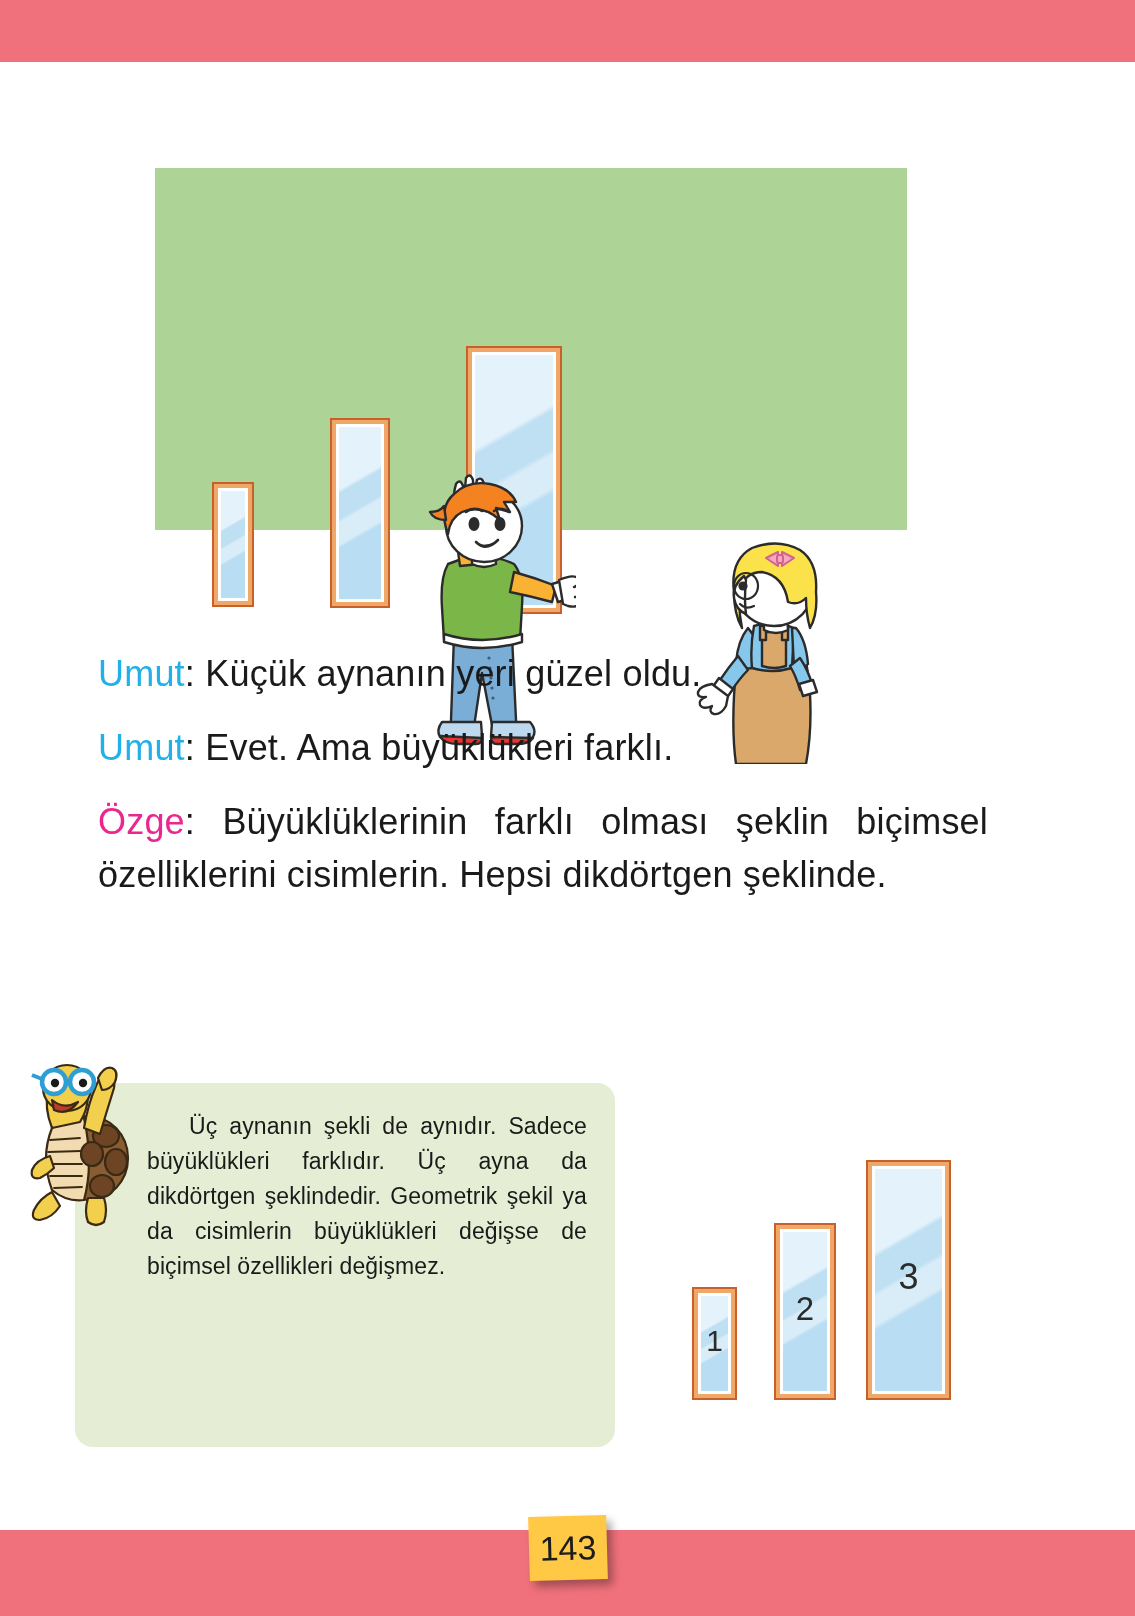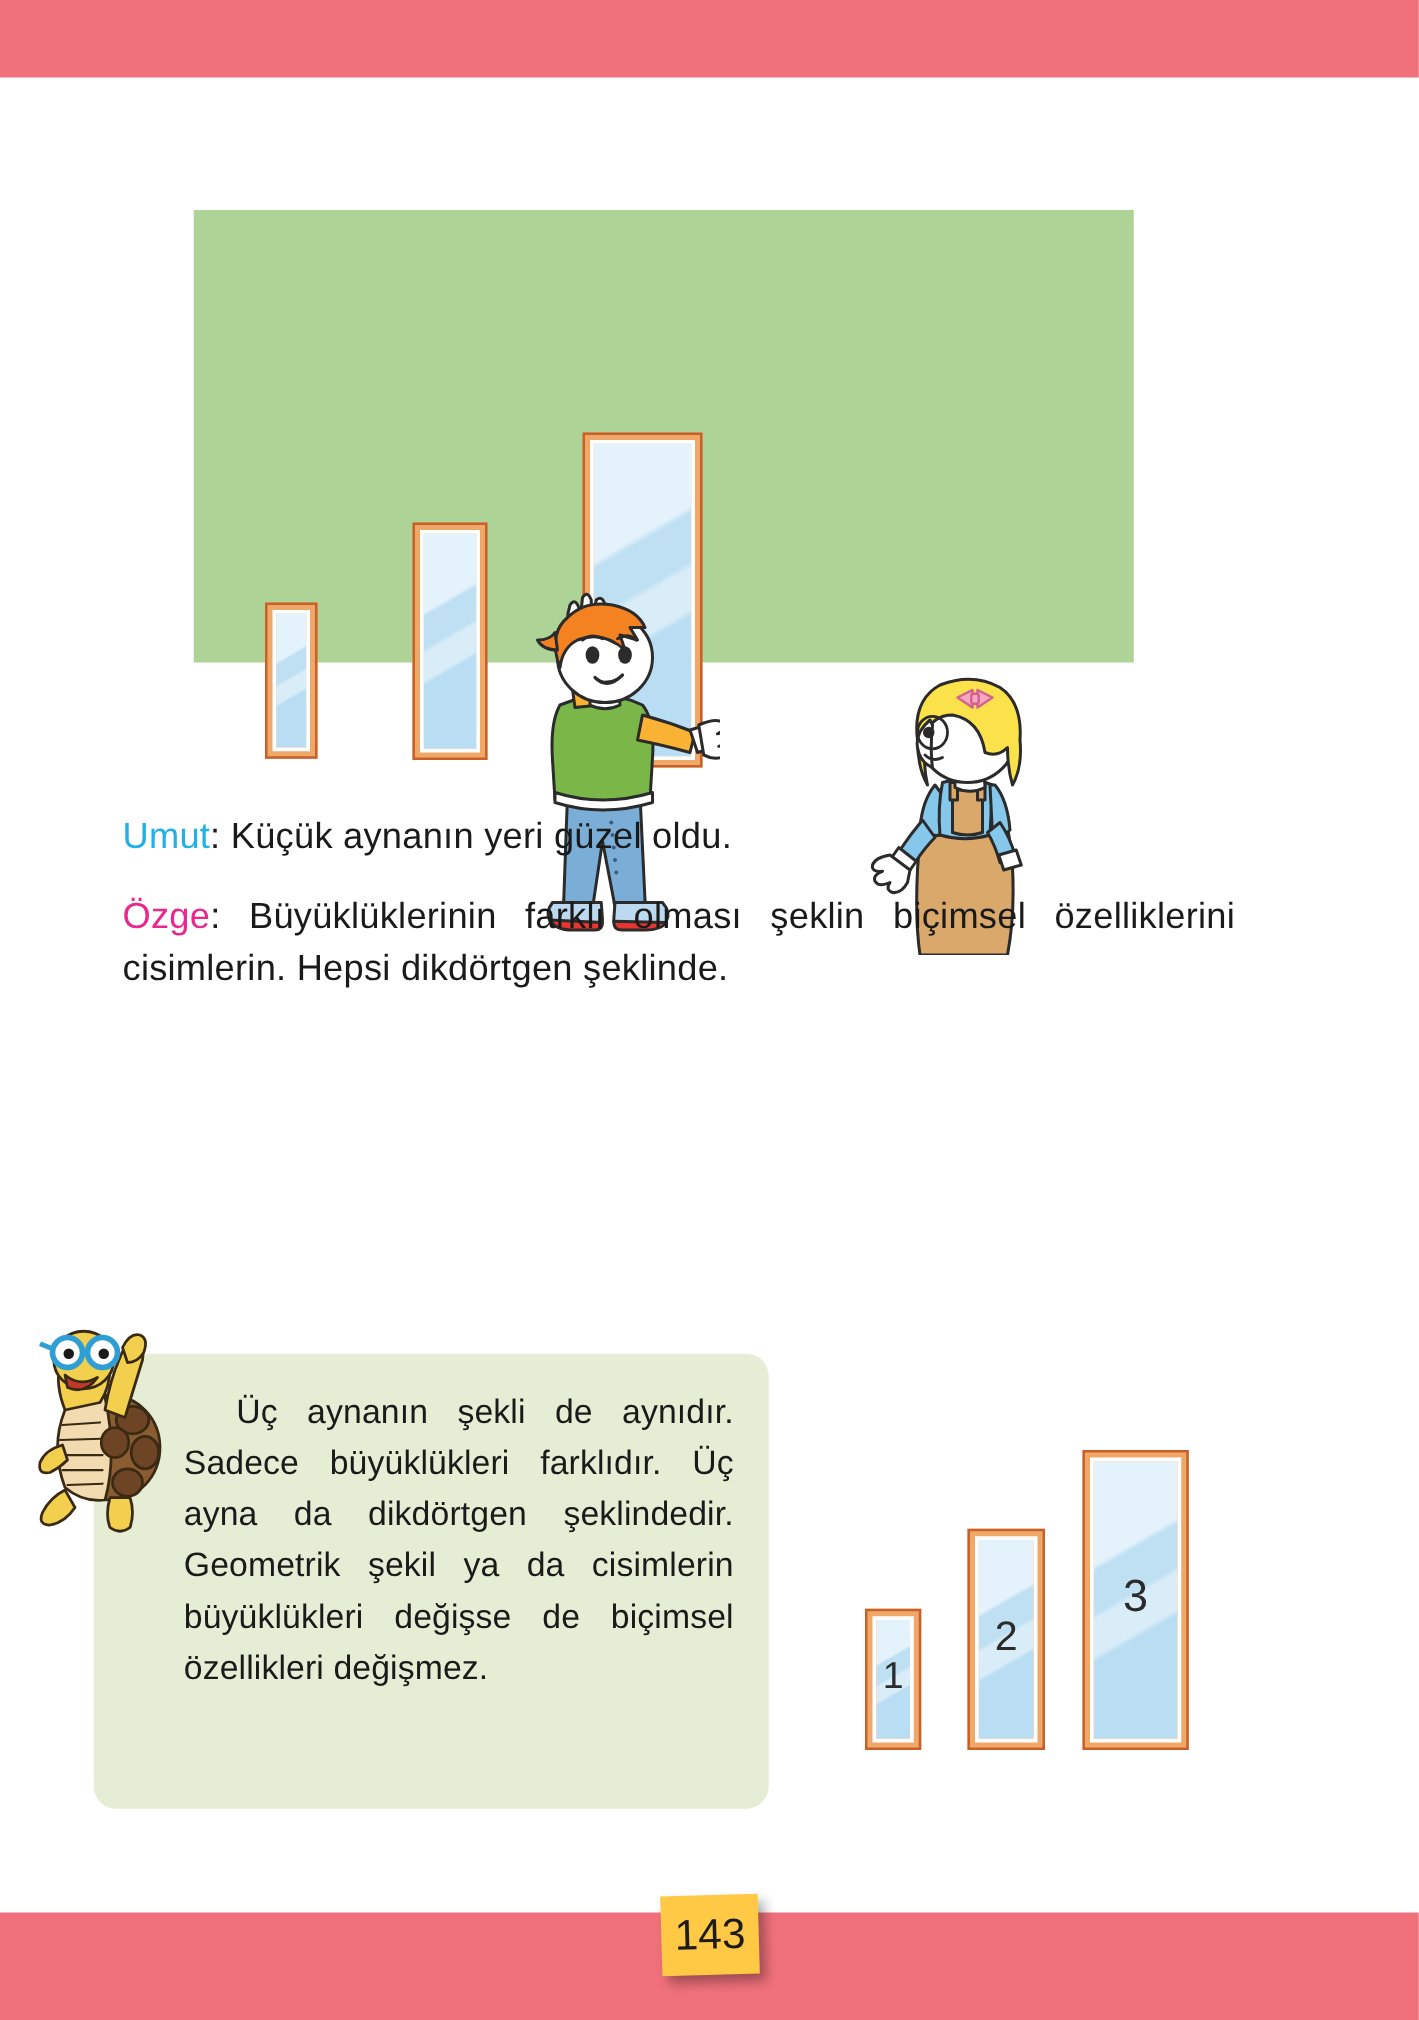--- a/index.html
+++ b/index.html
@@ -76,21 +76,21 @@
   .boy { position: absolute; left: 396px; top: 318px; width: 180px; height: 290px; }
   .girl { position: absolute; left: 688px; top: 386px; width: 170px; height: 228px; }
 
   
   .dialogue {
     position: absolute;
     left: 98px; top: 648px;
     width: 890px;
   }
   .speech-line {
-    font-size: 29px;
+    font-size: 36px;
     line-height: 1.45;
     color: #1a1a1a;
     margin: 0 0 22px 0;
     text-align: justify;
     letter-spacing: 0.2px;
   }
   .speech-line:last-child { margin-bottom: 0; }
   .spk { font-weight: 400; }
   .spk-umut { color: #22b0e8; }
   .spk-ozge { color: #ec268f; }
@@ -100,21 +100,21 @@
     position: absolute;
     left: 75px; top: 1083px;
     width: 540px; height: 364px;
     background: #e5eed4;
     border-radius: 18px;
     box-sizing: border-box;
     padding: 26px 28px 20px 72px;
   }
   .infobox p {
     margin: 0;
-    font-size: 27px;
+    font-size: 23px;
     line-height: 1.52;
     color: #1a1a1a;
     text-align: justify;
     text-indent: 42px;
     letter-spacing: 0.1px;
   }
 
   .turtle {
     position: absolute;
     left: 22px; top: 1052px;
@@ -274,20 +274,21 @@
         </g>
       <g stroke="#2b2b2b" stroke-width="2.2" fill="none" stroke-linecap="round">
         <ellipse cx="58" cy="50" rx="12" ry="13" fill="none"></ellipse>
         <path d="M52 68 Q58 74 66 70"></path>
       </g>
     </svg>
   </div>
 
   <div class="dialogue">
     <p class="speech-line"><span class="spk spk-umut">Umut</span><span>: </span><span>Küçük aynanın yeri güzel oldu.</span></p>
+    <p class="speech-line"><span class="spk spk-umut">Umut</span><span>: </span><span>Evet. Ama büyüklükleri farklı.</span></p>
     <p class="speech-line"><span class="spk spk-ozge">Özge</span><span>: </span><span>Büyüklüklerinin farklı olması şeklin biçimsel özelliklerini cisimlerin. Hepsi dikdörtgen şeklinde.</span></p>
   </div>
 
   <div class="infobox">
     <p>Üç aynanın şekli de aynıdır. Sadece büyüklükleri farklıdır. Üç ayna da dikdörtgen şeklindedir. Geometrik şekil ya da cisimlerin büyüklükleri değişse de biçimsel özellikleri değişmez.</p>
   </div>
 
   <svg class="turtle" viewBox="0 0 112 178">
     <g stroke="#3a2a14" stroke-width="2.2" stroke-linejoin="round" stroke-linecap="round">
 

